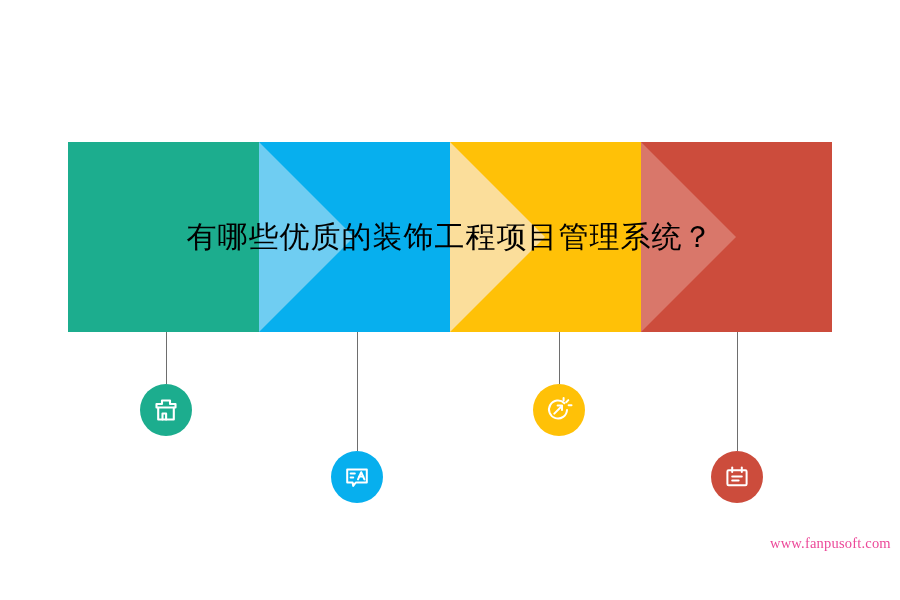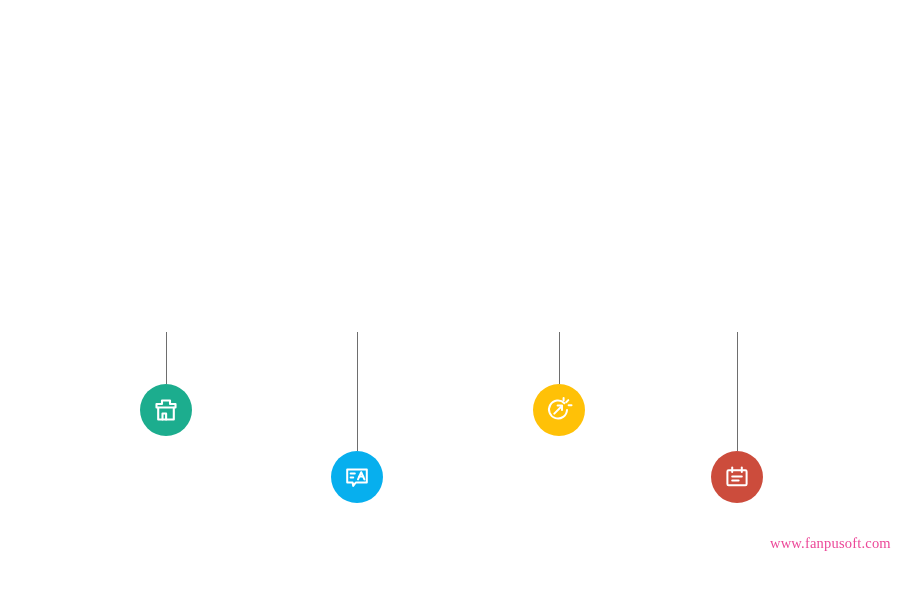--- a/index.html
+++ b/index.html
@@ -104,20 +104,37 @@
     text-align: left;
     margin-top: 1px;
     padding-left: 2px;
   }
 </style>
 </head>
 <body>
 
 <div id="stage">
 
+  <div id="banner">
+    <svg id="banner-svg" viewBox="0 0 764 190" preserveAspectRatio="none">
+
+      <rect x="0" y="0" width="191" height="190" fill="#1CAD8E"></rect>
+
+      <rect x="191" y="0" width="191" height="190" fill="#07AFEE"></rect>
+
+      <polygon points="191,0 286,95 191,190" fill="#6FCDF2"></polygon>
+
+      <rect x="382" y="0" width="191" height="190" fill="#FFC107"></rect>
+      <polygon points="382,0 477,95 382,190" fill="#FBDE9B"></polygon>
+
+      <rect x="573" y="0" width="191" height="190" fill="#CC4C3C"></rect>
+      <polygon points="573,0 668,95 573,190" fill="#D9776A"></polygon>
+    </svg>
+    <div id="banner-title">有哪些优质的装饰工程项目管理系统？</div>
+  </div>
 
   <div class="connector" style="left:166px; top:332px; height:52px;"></div>
   <div class="connector" style="left:357px; top:332px; height:119px;"></div>
   <div class="connector" style="left:559px; top:332px; height:52px;"></div>
   <div class="connector" style="left:737px; top:332px; height:119px;"></div>
 
   <div class="icon-badge" style="left:140px; top:384px; background:#1CAD8E;">
     <span>
       <svg width="30" height="30" viewBox="0 0 30 30" fill="none" stroke="#ffffff" stroke-width="2.1" stroke-linejoin="round" stroke-linecap="round">
         <path d="M11 5.5h8v3.5h5.5v3.5H5.5V9H11z"></path>

